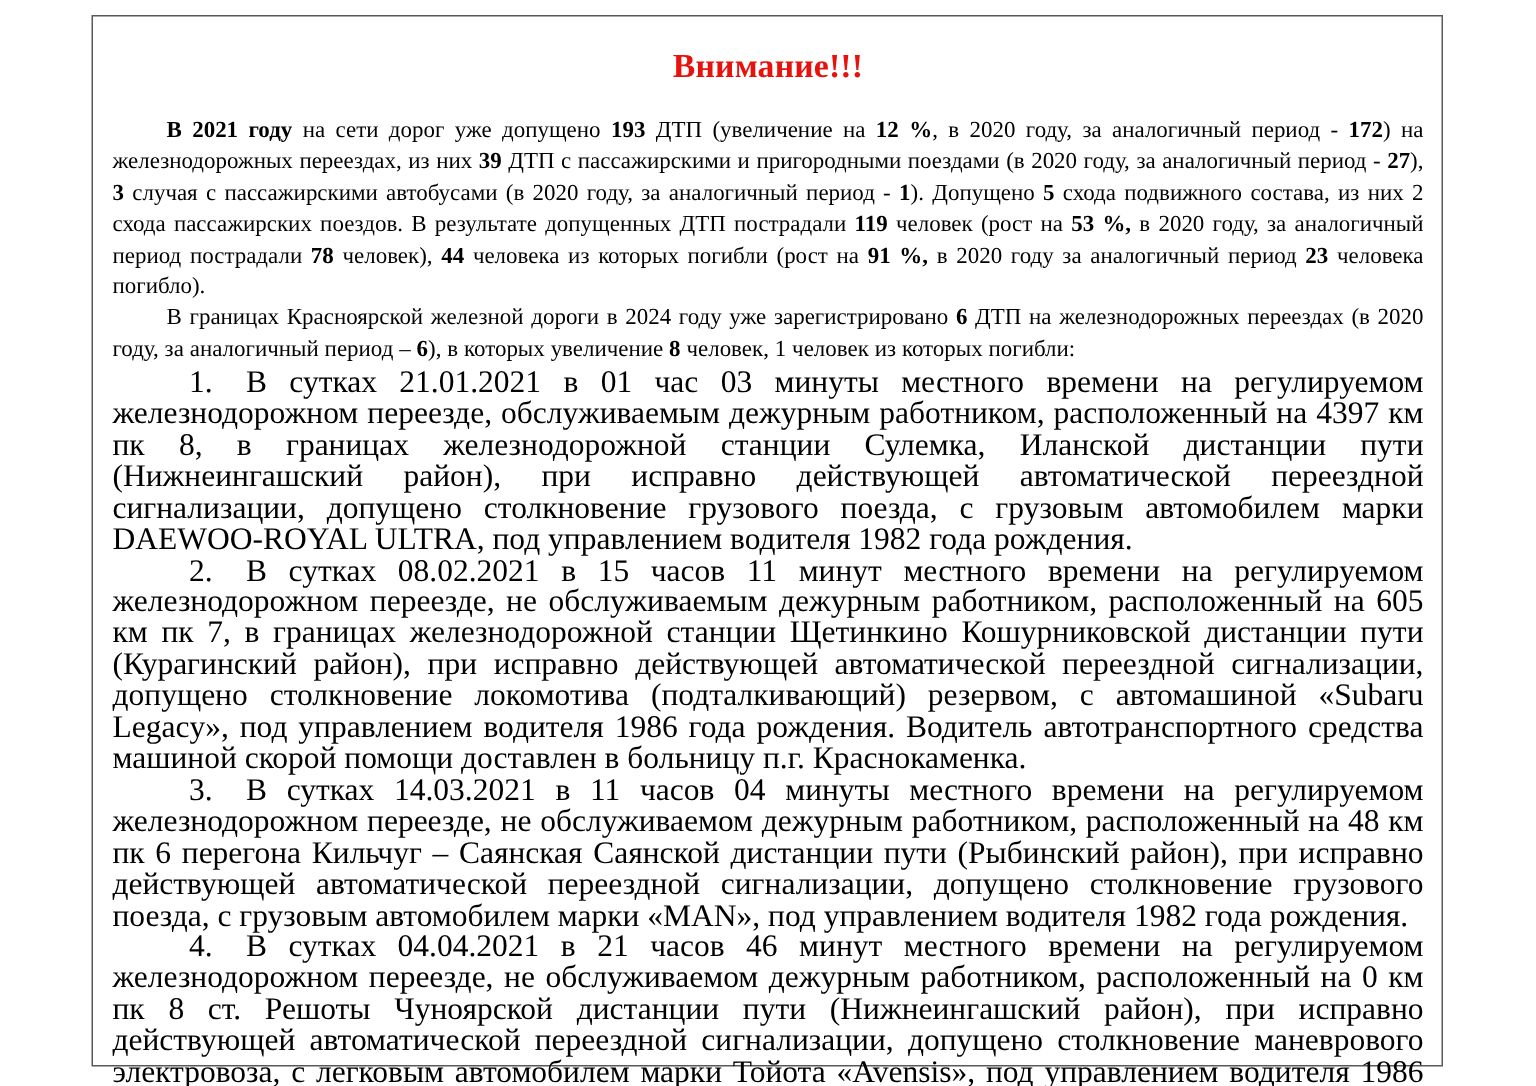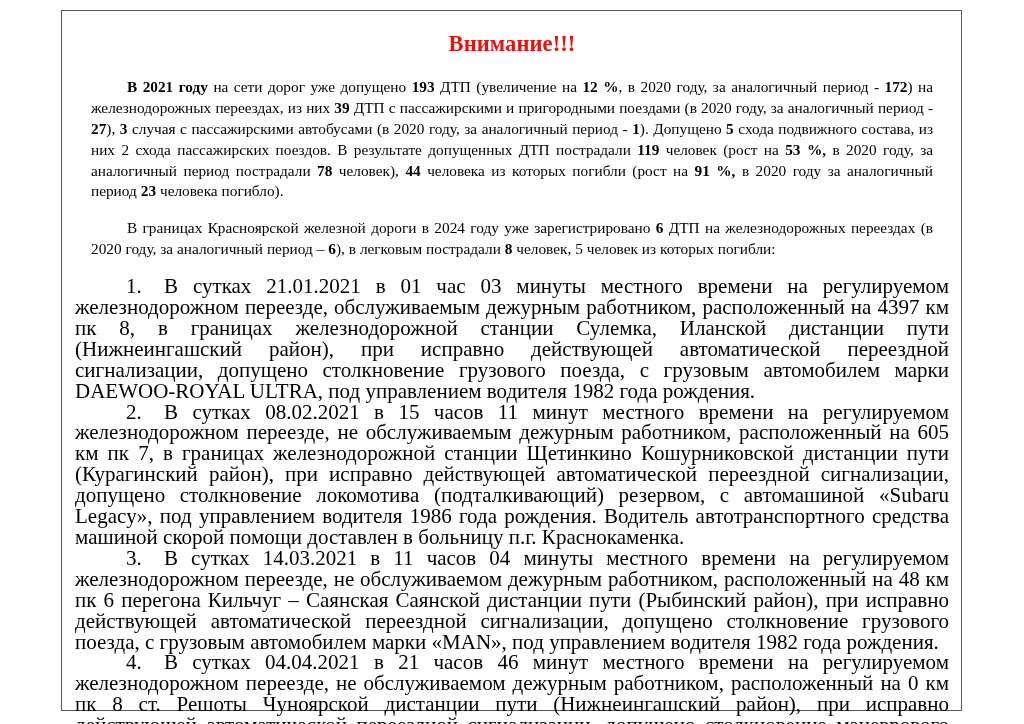--- a/index.html
+++ b/index.html
@@ -51,21 +51,21 @@
     line-height: 1.15;
     margin: 0 0 20px 0;
     letter-spacing: 0.1px;
   }
 
   .para {
     text-align: justify;
     text-justify: inter-word;
     font-size: 15.3px;
     line-height: 20.9px;
-    margin: 16px;
+    margin: 0;
     hyphens: none;
     word-spacing: 0.1px;
   }
 
   .para.indent-first {
     text-indent: 36px;
   }
 
   
   .list-item {
@@ -93,21 +93,21 @@
 <div id="page-root">
 
   <div class="doc-frame">
 
     <div class="doc-inner">
 
       <h1 class="doc-title" style="color: rgb(232, 18, 12);">Внимание!!!</h1>
 
       <div id="paragraphs">
           <p class="para indent-first"><b>В 2021 году</b><span> на сети дорог уже допущено </span><b>193</b><span> ДТП (увеличение на </span><b>12 %</b><span>, в 2020 году, за аналогичный период - </span><b>172</b><span>) на железнодорожных переездах, из них </span><b>39</b><span> ДТП с пассажирскими и пригородными поездами (в 2020 году, за аналогичный период - </span><b>27</b><span>), </span><b>3</b><span> случая с пассажирскими автобусами (в 2020 году, за аналогичный период - </span><b>1</b><span>). Допущено </span><b>5</b><span> схода подвижного состава, из них 2 схода пассажирских поездов. В результате допущенных ДТП пострадали </span><b>119</b><span> человек (рост на </span><b>53 %,</b><span> в 2020 году, за аналогичный период пострадали </span><b>78</b><span> человек), </span><b>44</b><span> человека из которых погибли (рост на </span><b>91 %,</b><span> в 2020 году за аналогичный период </span><b>23</b><span> человека погибло).</span></p>
-          <p class="para indent-first"><span>В границах Красноярской железной дороги в 2024 году уже зарегистрировано </span><b>6</b><span> ДТП на железнодорожных переездах (в 2020 году, за аналогичный период – </span><b>6</b><span>), в легковым пострадали </span><b>8</b><span> человек, 5 человек из которых погибли:</span></p>
+          <p class="para indent-first"><span>В границах Красноярской железной дороги в 2024 году уже зарегистрировано </span><b>6</b><span> ДТП на железнодорожных переездах (в 2020 году, за аналогичный период – </span><b>6</b><span>), в которых увеличение </span><b>8</b><span> человек, 1 человек из которых погибли:</span></p>
         </div>
 
       <div id="incidents">
           <p class="list-item"><span class="num-tab">1.</span><span>В сутках 21.01.2021 в 01 час 03 минуты местного времени на регулируемом железнодорожном переезде, обслуживаемым дежурным работником, расположенный на 4397 км пк 8,  в границах железнодорожной станции Сулемка, Иланской дистанции пути (Нижнеингашский район), при исправно действующей автоматической переездной сигнализации, допущено столкновение грузового поезда, с грузовым автомобилем марки DAEWOO-ROYAL ULTRA, под управлением водителя 1982 года рождения.</span></p>
           <p class="list-item"><span class="num-tab">2.</span><span>В сутках 08.02.2021 в 15 часов 11 минут местного времени на регулируемом железнодорожном переезде, не обслуживаемым дежурным работником, расположенный на 605 км пк 7, в границах железнодорожной станции Щетинкино Кошурниковской дистанции пути (Курагинский район), при исправно действующей автоматической переездной сигнализации, допущено столкновение  локомотива (подталкивающий) резервом, с автомашиной «Subaru Legacy», под управлением водителя 1986 года рождения. Водитель автотранспортного средства машиной скорой помощи  доставлен в больницу п.г. Краснокаменка.</span></p>
           <p class="list-item"><span class="num-tab">3.</span><span>В сутках 14.03.2021 в 11 часов 04 минуты местного времени на регулируемом железнодорожном переезде, не обслуживаемом дежурным работником, расположенный на 48 км пк 6 перегона Кильчуг – Саянская Саянской дистанции пути (Рыбинский район), при исправно действующей автоматической переездной сигнализации, допущено столкновение грузового поезда, с грузовым автомобилем марки «MAN», под управлением водителя 1982 года рождения.</span></p>
           <p class="list-item"><span class="num-tab">4.</span><span>В сутках 04.04.2021 в 21 часов 46 минут местного времени на регулируемом железнодорожном переезде, не обслуживаемом дежурным работником, расположенный на 0 км пк 8 ст. Решоты Чуноярской дистанции пути (Нижнеингашский район), при исправно действующей автоматической переездной сигнализации, допущено столкновение маневрового электровоза, с легковым автомобилем марки Тойота «Avensis»,  под управлением водителя 1986 года рождения.</span></p>
         </div>
 
     </div>

